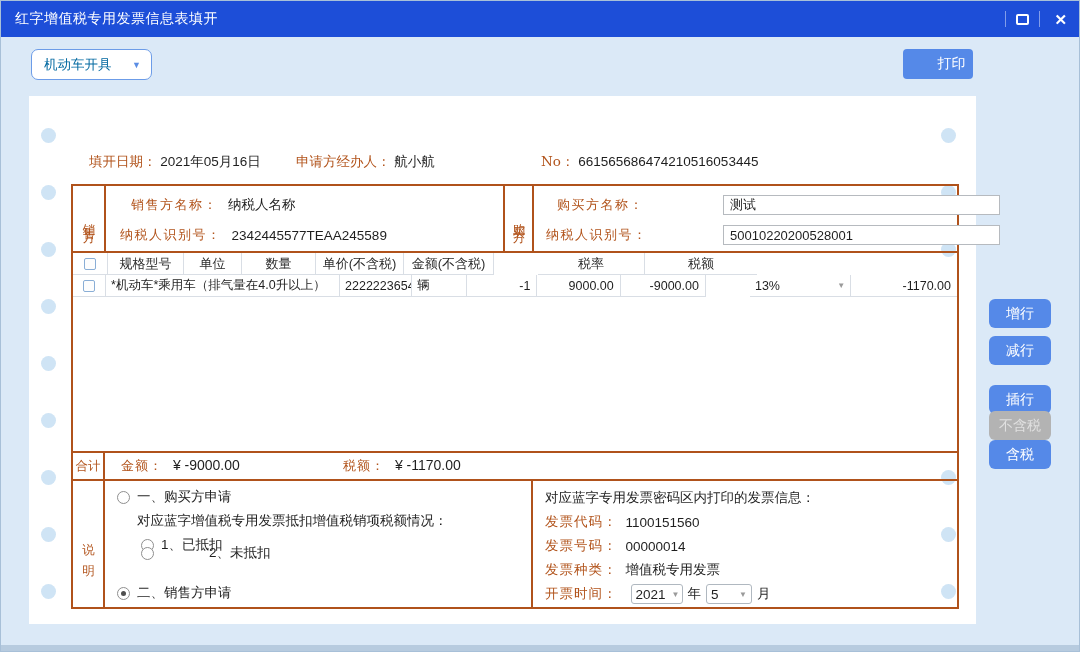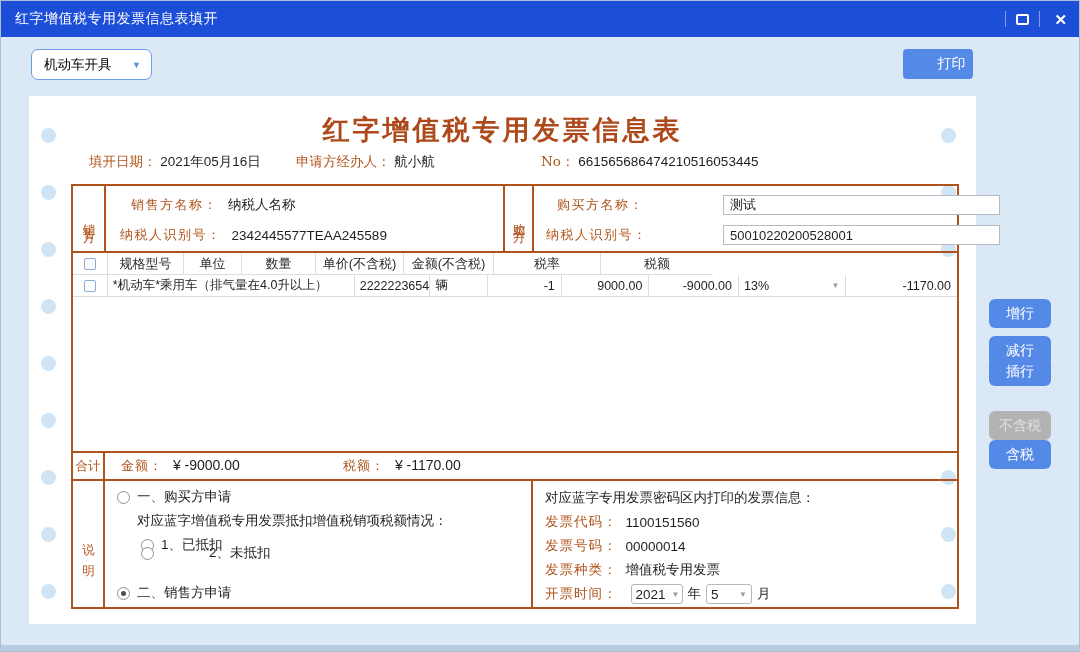--- a/index.html
+++ b/index.html
@@ -11,21 +11,21 @@
   .titlebar { position:absolute; left:0; top:0; right:0; height:36px; background:#1d4ed8; display:flex; align-items:center; }
   .titlebar .title { color:#ffffff; font-size:14px; margin-left:14px; letter-spacing:.5px; }
   .tb-controls { position:absolute; right:8px; top:0; height:36px; display:flex; align-items:center; }
   .tb-sep { width:1px; height:16px; background:rgba(255,255,255,.45); margin:0 10px; }
   .btn-restore { width:13px; height:11px; border:2px solid #fff; border-radius:2px; cursor:pointer; }
   .btn-close { color:#fff; font-size:15px; font-weight:bold; cursor:pointer; line-height:1; padding:2px 4px; }
 
   
   .type-dropdown { position:absolute; left:30px; top:48px; width:121px; height:31px; background:#fff;
     border:1.5px solid #6c9ce8; border-radius:7px; display:flex; align-items:center; cursor:pointer; }
-  .type-dropdown .lbl { color:#000000; font-size:13.5px; margin-left:12px; }
+  .type-dropdown .lbl { color:#0369a1; font-size:13.5px; margin-left:12px; }
   .type-dropdown .caret { color:#5b8de4; font-size:9px; margin-left:auto; margin-right:10px; }
   .print-btn { position:absolute; left:902px; top:48px; width:70px; height:30px; background:#5589e8; color:#fff;
     font-size:14px; border:none; border-radius:4px; cursor:pointer; font-family:inherit;padding-left:27px; }
 
   
   .card { position:absolute; left:28px; top:95px; width:947px; height:528px; background:#ffffff; }
   .dot { position:absolute; width:15px; height:15px; border-radius:50%; background:#cfe4f5; }
 
   .form-title { position:absolute; left:0; right:0; top:16px; text-align:center; color:#ae491b; font-weight:bold;
     font-size:27px; letter-spacing:3px; font-family:"DejaVu Serif", serif; }
@@ -57,21 +57,21 @@
   .party-input { position:absolute; left:189px; width:277px; height:20px; border:1px solid #b6babf; font-size:13px;
     padding:0 6px; color:#1f1f1f; font-family:inherit; background:#fff; }
   .pi1 { top:9px; } .pi2 { top:39px; }
 
   
   .items-header, .items-row { display:flex; height:22px; font-size:13px; }
   .items-header > div, .items-row > div { border-right:1px solid #d9dee5; display:flex; align-items:center; overflow:hidden; }
   .items-header > div { justify-content:center; color:#2b2b2b; border-bottom:1px solid #d9dee5; }
   .items-row > div { border-bottom:1px solid #d9dee5; color:#1f1f1f; font-size:12.5px; }
   .c0{width:35px;justify-content:center;} .c1{width:248px;} .c2{width:76px;} .c3{width:58px;}
-  .c4{width:74px;} .c5{width:88px;} .c6{width:90px;} .c7{width:107px;position:relative;} .c8{width:112px;border-right:none!important;}
+  .c4{width:74px;} .c5{width:88px;} .c6{width:90px;} .c7{width:107px;position:relative;margin-left:44px;} .c8{width:112px;border-right:none!important;}
   .items-row .c1, .items-row .c2, .items-row .c3, .items-row .c7 { justify-content:flex-start; padding-left:5px; }
   .items-row .c2 { padding-right:4px; white-space:nowrap; }
   .items-row .c4, .items-row .c5, .items-row .c6, .items-row .c8 { justify-content:flex-end; padding-right:6px; }
   .checkbox { width:12px; height:12px; border:1px solid #8aaed6; border-radius:2px; background:#fdfdfd; cursor:pointer; }
   .cell-caret { position:absolute; right:5px; color:#9a9a9a; font-size:8px; }
   .empty-area { height:154px; background:#fff; }
 
   
   .total-row { height:30px; border-top:2px solid #b0521b; border-bottom:2px solid #b0521b; display:flex; align-items:stretch; }
   .total-label { width:32px; border-right:2px solid #b0521b; display:flex; align-items:center; justify-content:center;
@@ -95,21 +95,21 @@
   .rrow .flabel { color:#b2541c; font-family:"DejaVu Serif", serif; letter-spacing:1px; margin-right:8px; }
   .mini-select { height:20px; border:1px solid #b0b8c0; border-radius:3px; background:#fff; display:inline-flex;
     align-items:center; padding:0 4px; margin:0 5px; cursor:pointer; color:#1f1f1f; }
   .mini-select .caret { color:#9a9a9a; font-size:8px; margin-left:auto; padding-left:6px; }
   .sel-year { width:52px; } .sel-month { width:46px; }
 
   
   .side-btn { position:absolute; left:988px; width:62px; height:29px; border:none; border-radius:6px; background:#5589e8;
     color:#fff; font-size:14px; cursor:pointer; font-family:inherit; }
   .sb-gray { background:#b3b3b3; color:#e0e0e0; }
-  .sb0{top:298px;} .sb1{top:335px;} .sb2{top:356px;} .sb3{top:410px;} .sb4{top:439px;}
+  .sb0{top:298px;} .sb1{top:335px;} .sb2{top:384px;} .sb3{top:410px;} .sb4{top:439px;}
 
   .bottom-strip { position:absolute; left:0; right:0; bottom:0; height:6px; background:#b7cbdf; }
 </style>
 </head>
 <body>
 
 <div class="window">
 
   <div class="titlebar">
     <span class="title">红字增值税专用发票信息表填开</span>
@@ -144,21 +144,20 @@
         <div class="dot" style="left: 912px; top: 89px;"></div>
         <div class="dot" style="left: 912px; top: 146px;"></div>
         <div class="dot" style="left: 912px; top: 203px;"></div>
         <div class="dot" style="left: 912px; top: 260px;"></div>
         <div class="dot" style="left: 912px; top: 317px;"></div>
         <div class="dot" style="left: 912px; top: 374px;"></div>
         <div class="dot" style="left: 912px; top: 431px;"></div>
         <div class="dot" style="left: 912px; top: 488px;"></div>
       </div>
 
-    <div class="form-title">红字增值税专用发票信息表</div>
 
     <div class="info-row">
       <span class="info-date">
         <span class="brown">填开日期：</span>
         <span class="val">2021年05月16日</span>
       </span>
       <span class="info-agent">
         <span class="brown">申请方经办人：</span>
         <span class="val">航小航</span>
       </span>

